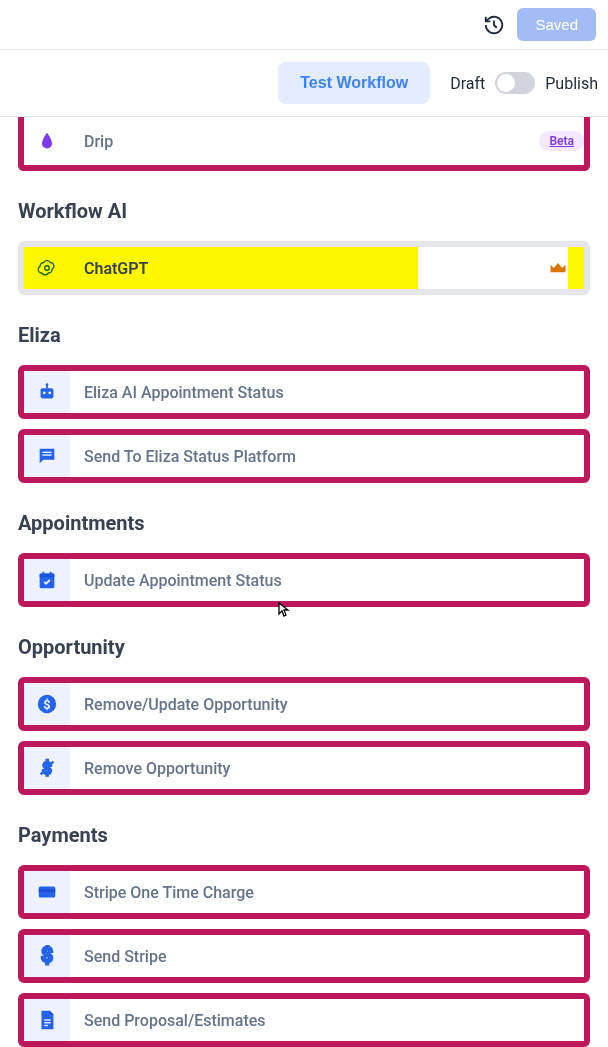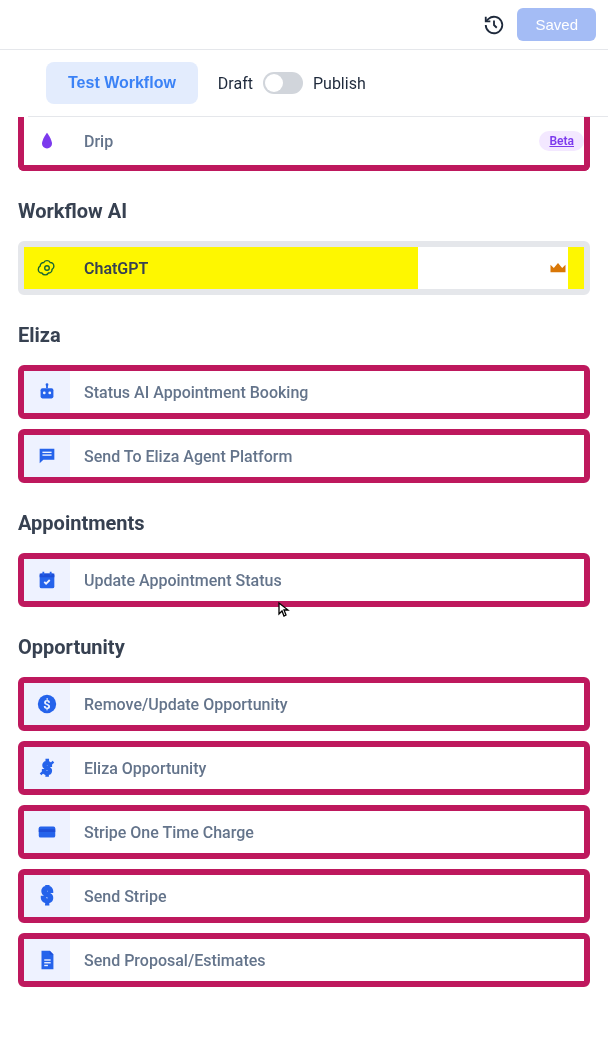--- a/index.html
+++ b/index.html
@@ -33,26 +33,25 @@
       color: #ffffff;
       border: none;
       border-radius: 6px;
       padding: 8px 18px;
       font-size: 15px;
       font-weight: 500;
       cursor: pointer;
     }
     .action-bar {
       display: flex;
-      justify-content: flex-start;
-      align-items: center;
-      padding: 12px 18px;
+      justify-content: flex-end;
+      align-items: center;
+      padding: 12px 10px;
       gap: 20px;
       border-bottom: 1px solid #e5e7eb;
-      margin-left: 28px;
     }
     .test-workflow-button {
       background: #e3ecfd;
       color: #3b82f6;
       border: none;
       border-radius: 8px;
       padding: 12px 22px;
       font-size: 16px;
       font-weight: 600;
       cursor: pointer;
@@ -224,32 +223,32 @@
   <div class="list-item">
     <div class="icon-box">
       <svg viewBox="0 0 24 24" width="22" height="22" fill="#2563eb">
         <rect x="5" y="8" width="14" height="11" rx="2"></rect>
         <circle cx="9" cy="13" r="1.5" fill="#eef2ff"></circle>
         <circle cx="15" cy="13" r="1.5" fill="#eef2ff"></circle>
         <line x1="12" y1="4" x2="12" y2="8" stroke="#2563eb" stroke-width="2"></line>
         <circle cx="12" cy="4" r="1.5"></circle>
       </svg>
     </div>
-    <span class="item-label">Status AI Appointment Booking</span>
+    <span class="item-label">Eliza AI Appointment Status</span>
   </div>
 
   <div class="list-item">
     <div class="icon-box">
       <svg viewBox="0 0 24 24" width="22" height="22" fill="#2563eb">
         <path d="M4 4h16v12H8l-4 4z"></path>
         <line x1="7" y1="8" x2="17" y2="8" stroke="#eef2ff" stroke-width="1.5"></line>
         <line x1="7" y1="11" x2="17" y2="11" stroke="#eef2ff" stroke-width="1.5"></line>
       </svg>
     </div>
-    <span class="item-label">Send To Eliza Agent Platform</span>
+    <span class="item-label">Send To Eliza Status Platform</span>
   </div>
 
   <div class="section-header">Appointments</div>
 
   <div class="list-item">
     <div class="icon-box">
       <svg viewBox="0 0 24 24" width="22" height="22" fill="#2563eb">
         <rect x="4" y="5" width="16" height="16" rx="2"></rect>
         <rect x="4" y="5" width="16" height="4" fill="#1d4ed8"></rect>
         <line x1="8" y1="3" x2="8" y2="7" stroke="#2563eb" stroke-width="2"></line>
@@ -272,23 +271,24 @@
     <span class="item-label">Remove/Update Opportunity</span>
   </div>
 
   <div class="list-item">
     <div class="icon-box">
       <svg viewBox="0 0 24 24" width="22" height="22" fill="none" stroke="#2563eb" stroke-width="2.5">
         <text x="12" y="18" font-size="18" text-anchor="middle" fill="#2563eb" font-weight="bold">$</text>
         <line x1="5" y1="19" x2="19" y2="5"></line>
       </svg>
     </div>
-    <span class="item-label">Eliza Opportunity</span>
-  </div>
-
+    <span class="item-label">Remove Opportunity</span>
+  </div>
+
+  <div class="section-header">Payments</div>
 
   <div class="list-item">
     <div class="icon-box">
       <svg viewBox="0 0 24 24" width="22" height="22" fill="#2563eb">
         <rect x="3" y="6" width="18" height="12" rx="2"></rect>
         <rect x="3" y="9" width="18" height="3" fill="#1d4ed8"></rect>
       </svg>
     </div>
     <span class="item-label">Stripe One Time Charge</span>
   </div>

